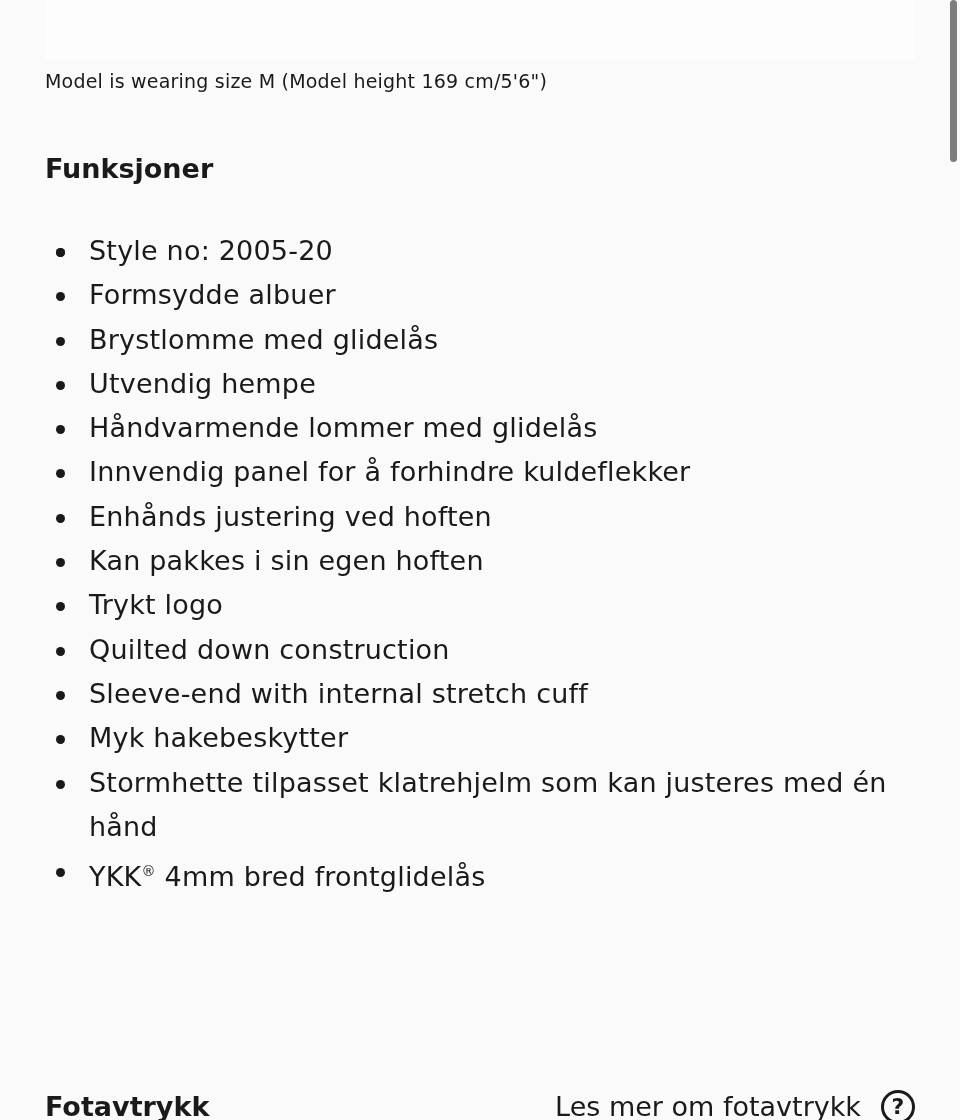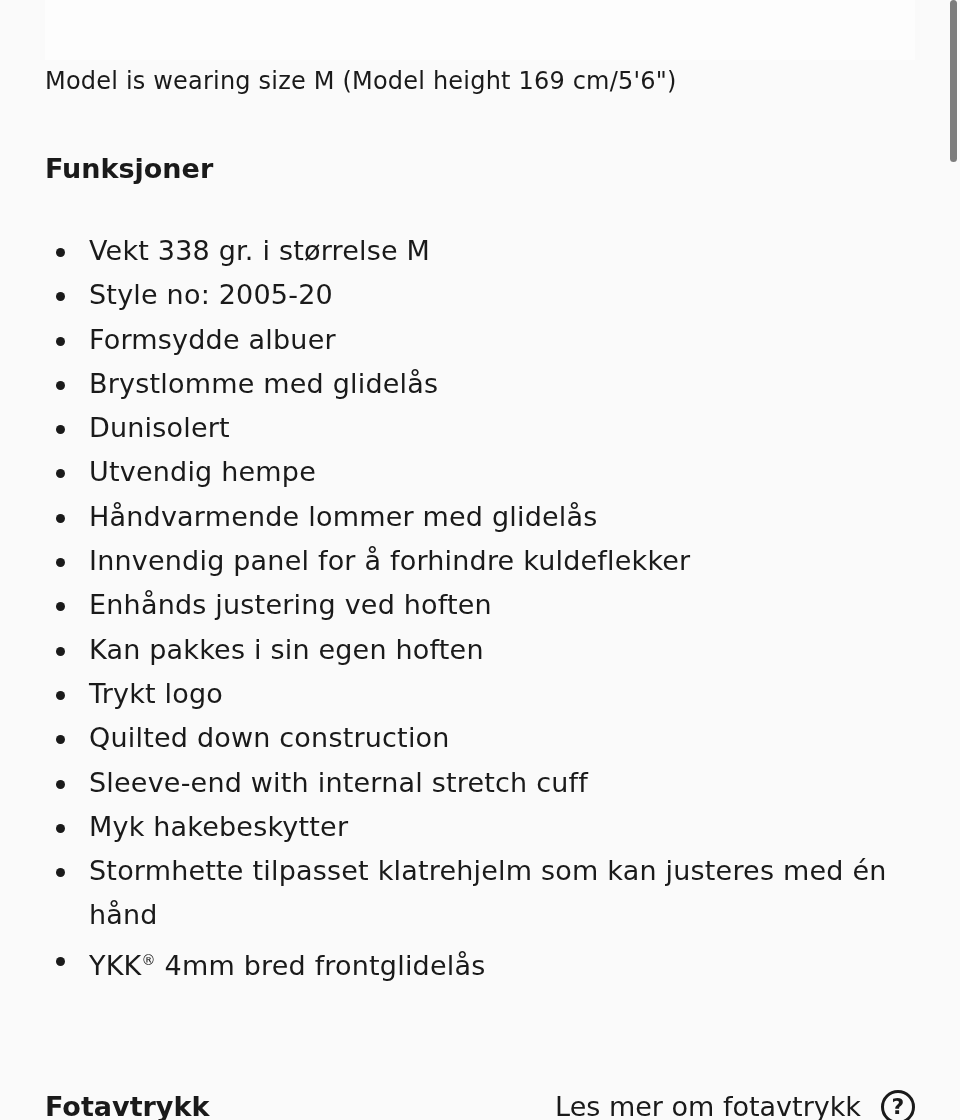--- a/index.html
+++ b/index.html
@@ -22,21 +22,21 @@
     left: 45px;
     top: 0;
     width: 870px;
     height: 60px;
     background: #fdfdfd;
   }
   .model-note {
     position: absolute;
     left: 45px;
     top: 62px;
-    font-size: 24px;
+    font-size: 19px;
     line-height: 38px;
     letter-spacing: 0.2px;
     white-space: nowrap;
   }
   .section-title {
     position: absolute;
     left: 45px;
     font-size: 27px;
     font-weight: bold;
     line-height: 38px;
@@ -133,25 +133,24 @@
 <body>
 
 <div class="page">
   <div class="top-panel"></div>
 
   <div class="model-note">Model is wearing size M (Model height 169 cm/5'6")</div>
 
   <div class="section-title features-title">Funksjoner</div>
 
   <ul class="features-list">
-    <li><span class="bullet"></span><span>Vekt 338 gr. i størrelse M</span></li>
+    <li><span class="bullet"></span></li>
     <li><span class="bullet"></span><span>Style no: 2005-20</span></li>
     <li><span class="bullet"></span><span>Formsydde albuer</span></li>
     <li><span class="bullet"></span><span>Brystlomme med glidelås</span></li>
-    <li><span class="bullet"></span><span>Dunisolert</span></li>
     <li><span class="bullet"></span><span>Utvendig hempe</span></li>
     <li><span class="bullet"></span><span>Håndvarmende lommer med glidelås</span></li>
     <li><span class="bullet"></span><span>Innvendig panel for å forhindre kuldeflekker</span></li>
     <li><span class="bullet"></span><span>Enhånds justering ved hoften</span></li>
     <li><span class="bullet"></span><span>Kan pakkes i sin egen hoften</span></li>
     <li><span class="bullet"></span><span>Trykt logo</span></li>
     <li><span class="bullet"></span><span>Quilted down construction</span></li>
     <li><span class="bullet"></span><span>Sleeve-end with internal stretch cuff</span></li>
     <li><span class="bullet"></span><span>Myk hakebeskytter</span></li>
     <li><span class="bullet"></span><span>Stormhette tilpasset klatrehjelm som kan justeres med én hånd</span></li>

